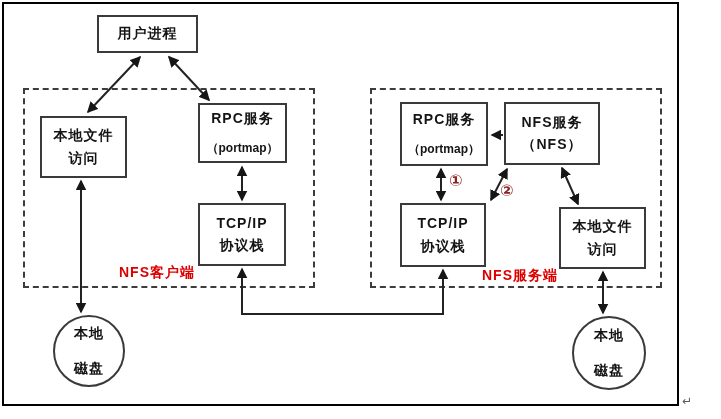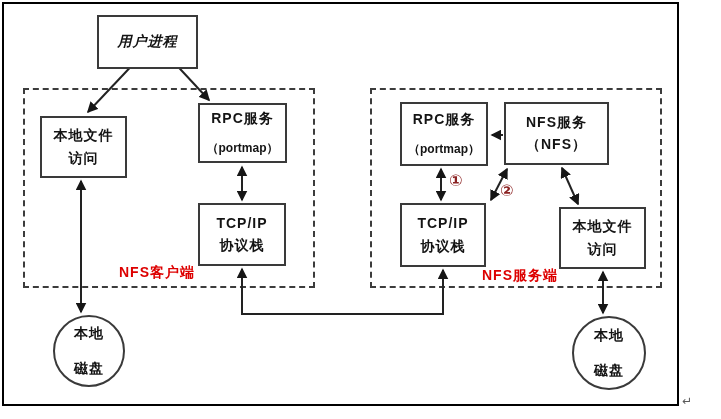--- a/index.html
+++ b/index.html
@@ -102,21 +102,21 @@
       <path d="M81,181 L81,312" marker-start="url(#ah)" marker-end="url(#ah)"></path>
       <path d="M242,269 L242,314 L443,314 L443,270" marker-start="url(#ah)" marker-end="url(#ah)"></path>
       <path d="M503,135 L492,135" marker-end="url(#ah)"></path>
       <path d="M441,169 L441,200" marker-start="url(#ah)" marker-end="url(#ah)"></path>
       <path d="M507,169 L491,200" marker-start="url(#ah)" marker-end="url(#ah)"></path>
       <path d="M562,168 L578,204" marker-start="url(#ah)" marker-end="url(#ah)"></path>
       <path d="M603,272 L603,313" marker-start="url(#ah)" marker-end="url(#ah)"></path>
     </g>
   </svg>
 
-  <div class="box" style="left:97px; top:15px; width:101px; height:54px;font-style:italic;">
+  <div class="box" style="left:97px; top:15px; width:101px; height:38px;">
     <span class="ln">用户进程</span>
   </div>
 
   <div class="box" style="left:40px; top:116px; width:87px; height:62px;">
     <span class="ln">本地文件</span>
     <span class="ln">访问</span>
   </div>
 
   <div class="box" style="left:198px; top:103px; width:89px; height:60px;">
     <span class="ln">RPC服务</span>
@@ -126,21 +126,21 @@
   <div class="box" style="left:198px; top:203px; width:88px; height:63px;">
     <span class="ln">TCP/IP</span>
     <span class="ln">协议栈</span>
   </div>
 
   <div class="box" style="left:400px; top:102px; width:88px; height:64px;">
     <span class="ln">RPC服务</span>
     <span class="ln small">（portmap）</span>
   </div>
 
-  <div class="box" style="left:504px; top:102px; width:105px; height:63px;">
+  <div class="box" style="left:504px; top:102px; width:96px; height:63px;">
     <span class="ln">NFS服务</span>
     <span class="ln">（NFS）</span>
   </div>
 
   <div class="box" style="left:400px; top:203px; width:86px; height:64px;">
     <span class="ln">TCP/IP</span>
     <span class="ln">协议栈</span>
   </div>
 
   <div class="box" style="left:559px; top:207px; width:87px; height:62px;">

